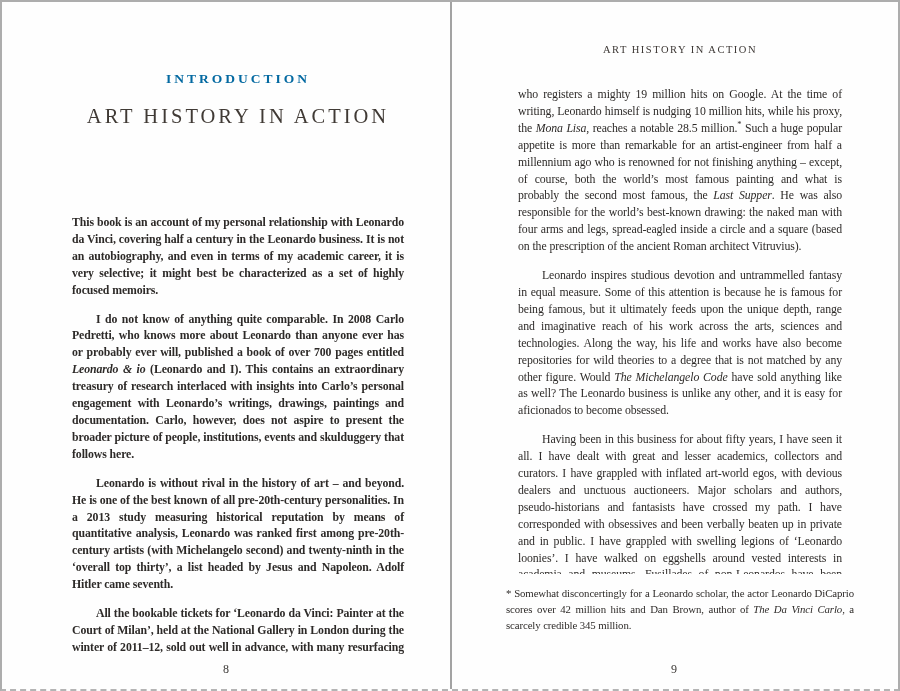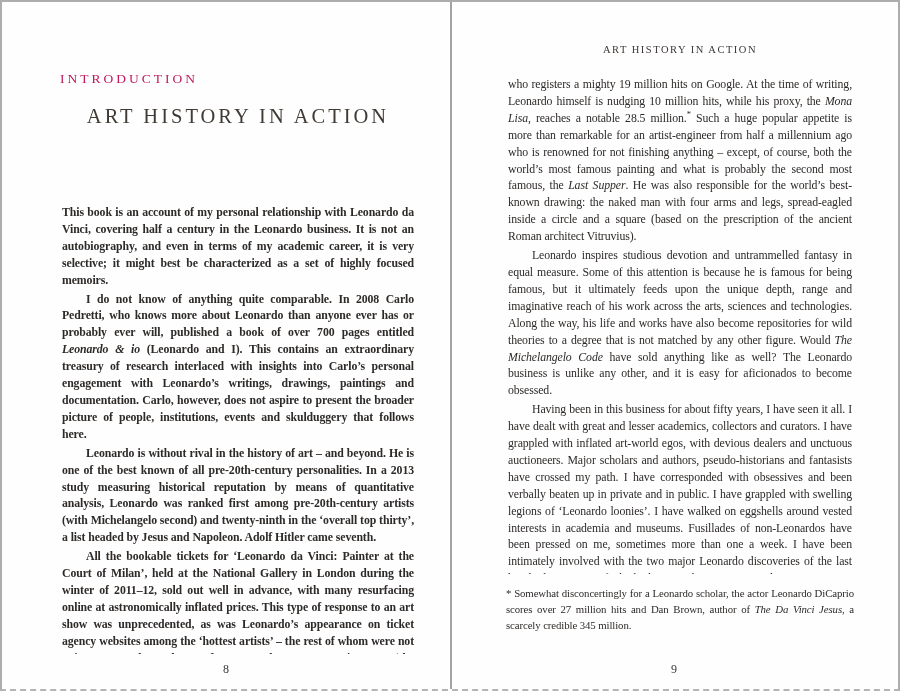--- a/index.html
+++ b/index.html
@@ -15,43 +15,43 @@
     overflow:hidden;
   }
   .page { position:absolute; top:16px; height:100%; box-sizing:border-box; }
   .page-left  { left:0;   width:448px; padding:0 34px 0 58px; }
   .page-right { left:448px; width:448px; padding:0 44px 0 56px; }
   .gutter {
     position:absolute; left:448px; top:0; bottom:0; width:2px;
     background:#a3a3a3;
   }
   .section-label {
-    margin:53px 0 0; 
+    margin:53px 0 0; text-align:center;
     font-size:13.5px; letter-spacing:3px;
-    color:#be185d; font-weight:400;
+    color:#0369a1; font-weight:700;
   }
   .page-title {
     margin:18px 0 0; text-align:center;
     font-size:20.5px; letter-spacing:3px;
     color:#403a35; font-weight:400; white-space:nowrap;
   }
   .running-header {
     margin:26px 0 0; text-align:center;
     font-size:10.5px; letter-spacing:1.5px;
     color:#3d3835;
   }
   .body-text {
     font-size:11.8px; line-height:16.9px;
     letter-spacing:-0.1px;
     text-align:justify;
     overflow:hidden;
   }
   .page-left  .body-text { margin-top:74px; max-height:452px;font-weight:bold; }
   .page-right .body-text { margin-top:19px;  max-height:500px; }
-  .para { margin:2px; }
+  .para { margin:12px; }
   .para.indent { text-indent:24px; }
   .it { font-style:italic; }
   sup { font-size:8.5px; line-height:0; }
   .footnote {
     position:absolute; left:56px; right:44px; top:567px;
     font-size:10.8px; line-height:16.2px;
     letter-spacing:-0.1px;
     text-align:justify; color:#2d2a28;
   }
   .page-number {
@@ -78,17 +78,17 @@
 
   <div class="gutter"></div>
 
   <div class="page page-right">
     <div class="running-header">ART HISTORY IN ACTION</div>
     <div class="body-text">
         <p class="para"><span>who registers a mighty 19 million hits on Google. At the time of writing, Leonardo himself is nudging 10 million hits, while his proxy, the </span><span class="it">Mona Lisa</span><span>, reaches a notable 28.5 million.</span><sup>*</sup><span> Such a huge popular appetite is more than remarkable for an artist-engineer from half a millennium ago who is renowned for not finishing anything – except, of course, both the world’s most famous painting and what is probably the second most famous, the </span><span class="it">Last Supper</span><span>. He was also responsible for the world’s best-known drawing: the naked man with four arms and legs, spread-eagled inside a circle and a square (based on the prescription of the ancient Roman architect Vitruvius).</span></p>
         <p class="para indent"><span>Leonardo inspires studious devotion and untrammelled fantasy in equal measure. Some of this attention is because he is famous for being famous, but it ultimately feeds upon the unique depth, range and imaginative reach of his work across the arts, sciences and technologies. Along the way, his life and works have also become repositories for wild theories to a degree that is not matched by any other figure. Would </span><span class="it">The Michelangelo Code</span><span> have sold anything like as well? The Leonardo business is unlike any other, and it is easy for aficionados to become obsessed.</span></p>
         <p class="para indent"><span>Having been in this business for about fifty years, I have seen it all. I have dealt with great and lesser academics, collectors and curators. I have grappled with inflated art-world egos, with devious dealers and unctuous auctioneers. Major scholars and authors, pseudo-historians and fantasists have crossed my path. I have corresponded with obsessives and been verbally beaten up in private and in public. I have grappled with swelling legions of ‘Leonardo loonies’. I have walked on eggshells around vested interests in academia and museums. Fusillades of non-Leonardos have been pressed on me, sometimes more than one a week. I have been intimately involved with the two major Leonardo discoveries of the last hundred years, one of which plummeted into rancour and</span></p>
       </div>
-    <div class="footnote"><span>* Somewhat disconcertingly for a Leonardo scholar, the actor Leonardo DiCaprio scores over 27 million hits and Dan Brown, author of </span><span class="it">The Da Vinci Jesus</span><span>, a scarcely credible 345 million.</span></div>
+    <div class="footnote"><span>* Somewhat disconcertingly for a Leonardo scholar, the actor Leonardo DiCaprio scores over 42 million hits and Dan Brown, author of </span><span class="it">The Da Vinci Carlo</span><span>, a scarcely credible 345 million.</span></div>
     <div class="page-number">9</div>
   </div>
 
 </div>
 
 </body></html>

